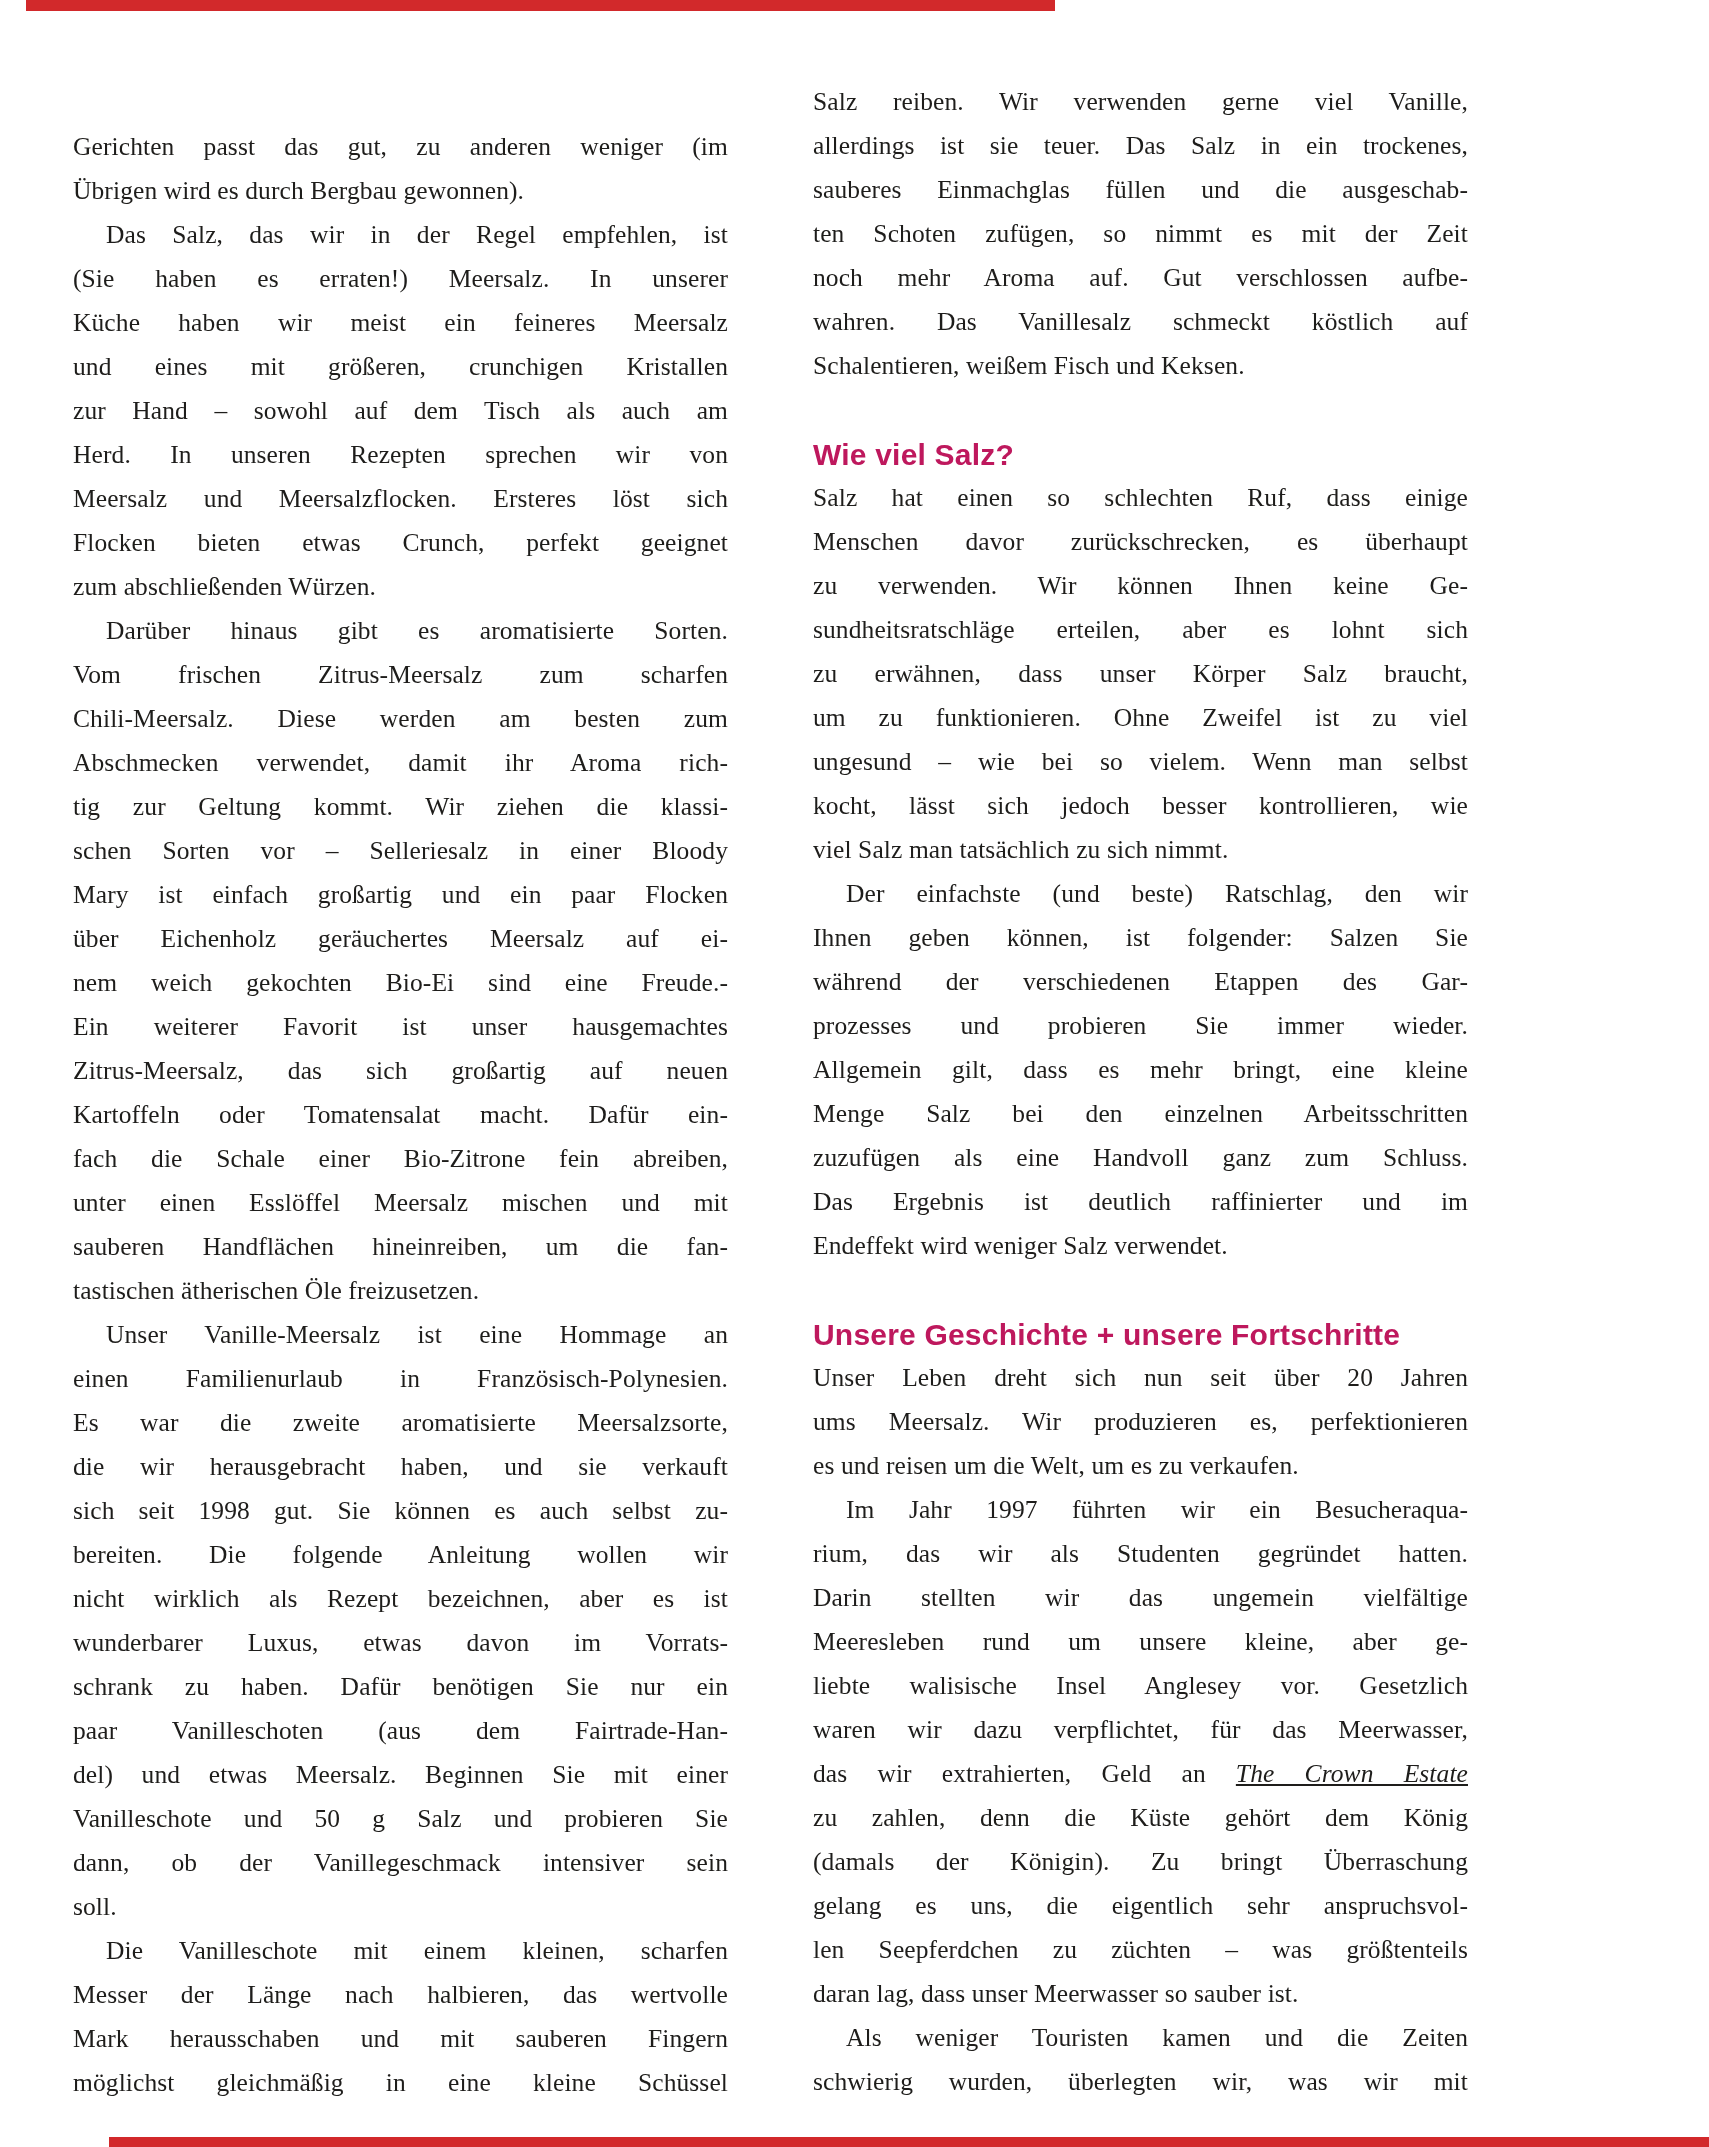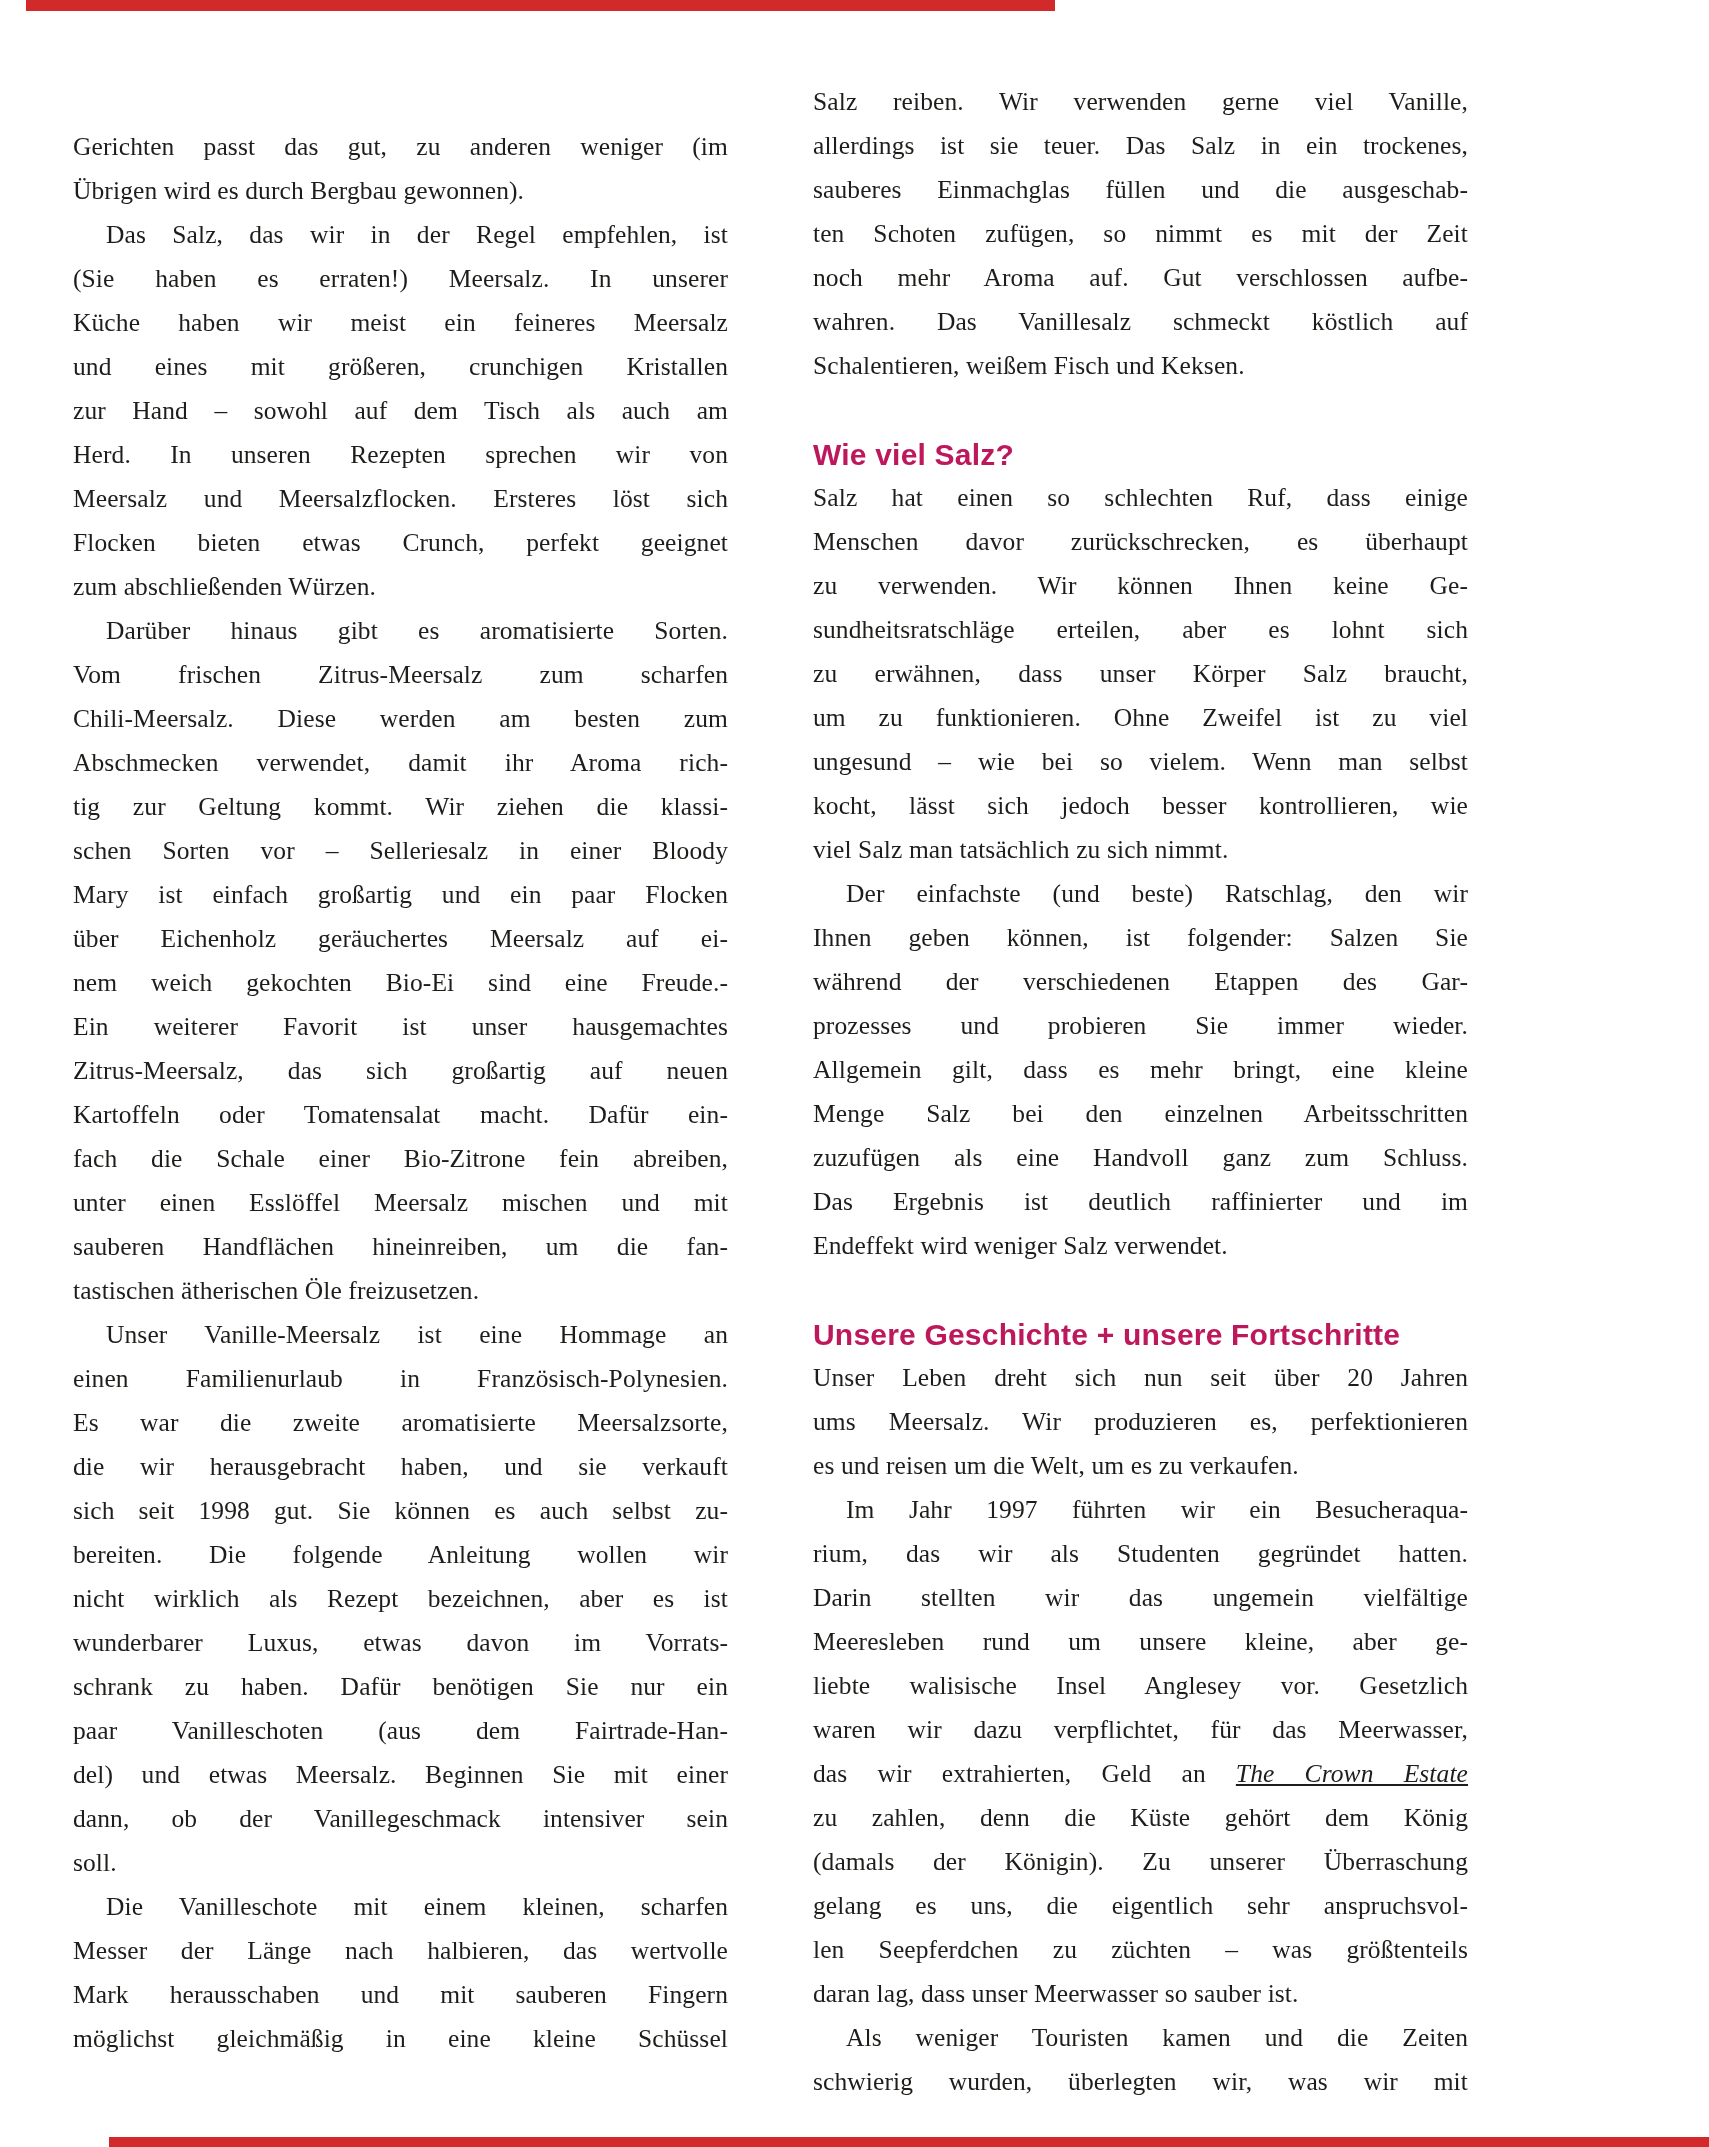--- a/index.html
+++ b/index.html
@@ -74,20 +74,21 @@
     <div class="row line">einen Familienurlaub in Französisch-Polynesien.</div>
     <div class="row line">Es war die zweite aromatisierte Meersalzsorte,</div>
     <div class="row line">die wir herausgebracht haben, und sie verkauft</div>
     <div class="row line">sich seit 1998 gut. Sie können es auch selbst zu-</div>
     <div class="row line">bereiten. Die folgende Anleitung wollen wir</div>
     <div class="row line">nicht wirklich als Rezept bezeichnen, aber es ist</div>
     <div class="row line">wunderbarer Luxus, etwas davon im Vorrats-</div>
     <div class="row line">schrank zu haben. Dafür benötigen Sie nur ein</div>
     <div class="row line">paar Vanilleschoten (aus dem Fairtrade-Han-</div>
     <div class="row line">del) und etwas Meersalz. Beginnen Sie mit einer</div>
+    <div class="row line">Vanilleschote und 50 g Salz und probieren Sie</div>
     <div class="row line">dann, ob der Vanillegeschmack intensiver sein</div>
     <div class="row line end">soll.</div>
     <div class="row line ind">Die Vanilleschote mit einem kleinen, scharfen</div>
     <div class="row line">Messer der Länge nach halbieren, das wertvolle</div>
     <div class="row line">Mark herausschaben und mit sauberen Fingern</div>
     <div class="row line">möglichst gleichmäßig in eine kleine Schüssel</div>
   </div>
 <div class="col" id="col-right">
     <div class="row line">Salz reiben. Wir verwenden gerne viel Vanille,</div>
     <div class="row line">allerdings ist sie teuer. Das Salz in ein trockenes,</div>
@@ -122,20 +123,20 @@
     <div class="row line">ums Meersalz. Wir produzieren es, perfektionieren</div>
     <div class="row line end">es und reisen um die Welt, um es zu verkaufen.</div>
     <div class="row line ind">Im Jahr 1997 führten wir ein Besucheraqua-</div>
     <div class="row line">rium, das wir als Studenten gegründet hatten.</div>
     <div class="row line">Darin stellten wir das ungemein vielfältige</div>
     <div class="row line">Meeresleben rund um unsere kleine, aber ge-</div>
     <div class="row line">liebte walisische Insel Anglesey vor. Gesetzlich</div>
     <div class="row line">waren wir dazu verpflichtet, für das Meerwasser,</div>
     <div class="row line"><span>das wir extrahierten, Geld an </span><em>The Crown Estate</em></div>
     <div class="row line">zu zahlen, denn die Küste gehört dem König</div>
-    <div class="row line">(damals der Königin). Zu unserer Überraschung</div>
+    <div class="row line">(damals der Königin). Zu bringt Überraschung</div>
     <div class="row line">gelang es uns, die eigentlich sehr anspruchsvol-</div>
     <div class="row line">len Seepferdchen zu züchten – was größtenteils</div>
     <div class="row line end">daran lag, dass unser Meerwasser so sauber ist.</div>
     <div class="row line ind">Als weniger Touristen kamen und die Zeiten</div>
     <div class="row line">schwierig wurden, überlegten wir, was wir mit</div>
   </div>
 
 
 </body></html>

